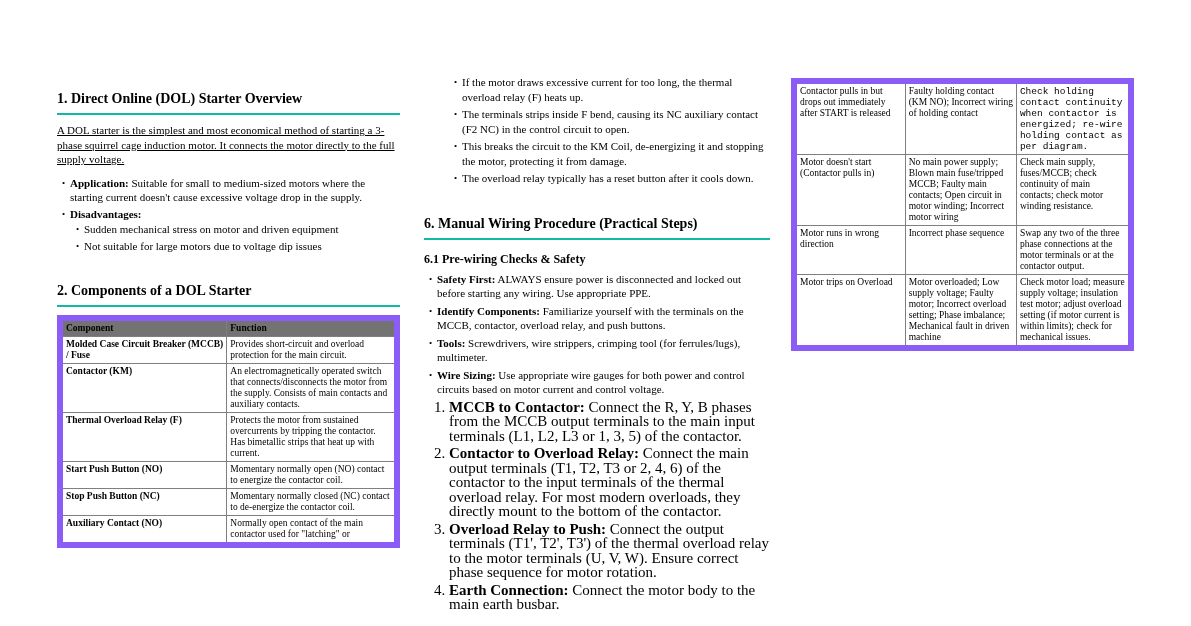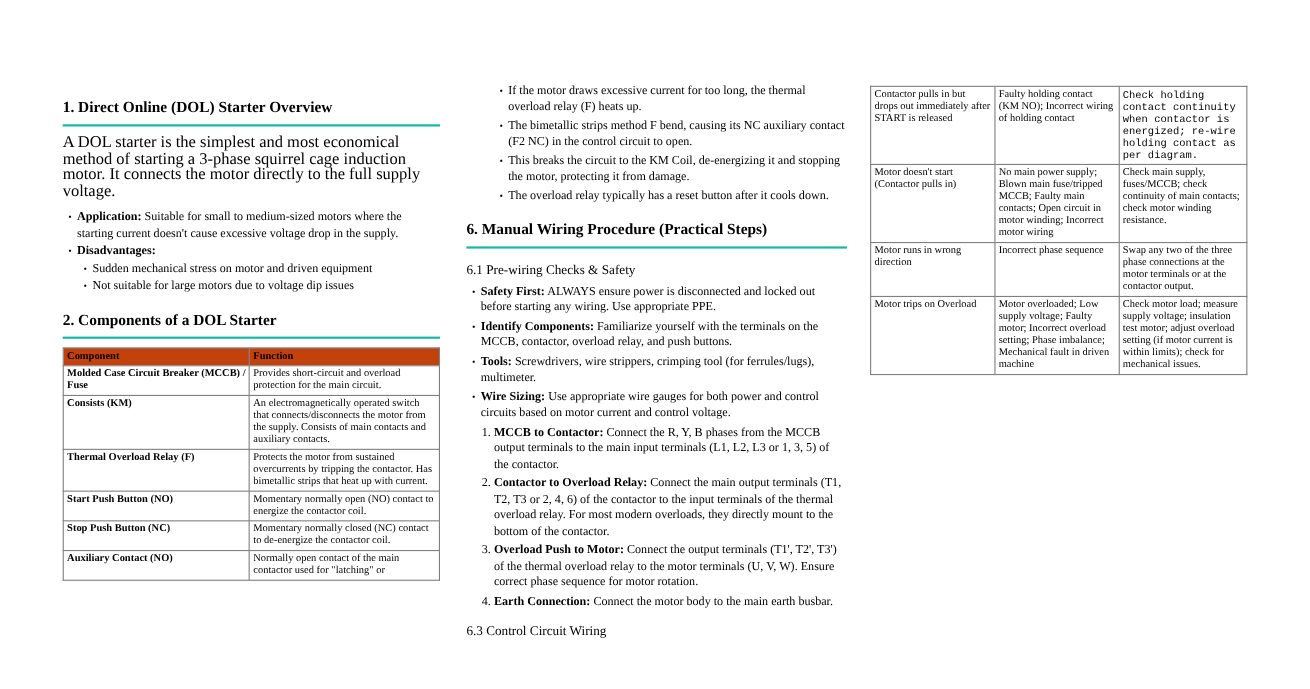--- a/index.html
+++ b/index.html
@@ -14,48 +14,48 @@
   .col{position:absolute;top:0;}
   .col-left{left:57px;top:91px;width:343px;}
   .col-mid{left:424px;top:75px;width:346px;}
   .col-right{left:791px;top:78px;width:343px;}
 
   h1.sec{
     font-size:14px;line-height:16px;font-weight:bold;
     margin:0 0 8px 0;padding-bottom:6px;
     border-bottom:2px solid #14b8a6;
   }
-  h1.sec.spaced{margin-top:16px;}
-  h2.sub{font-size:12px;line-height:14px;font-weight:normal;margin:12px 0 6px 0;}
-  p.body{font-size:15px;line-height:14.5px;margin:0 0 9px 0;}
+  h1.sec.spaced{margin-top:30px;}
+  h2.sub{font-size:12px;line-height:14px;font-weight:bold;margin:12px 0 6px 0;}
+  p.body{font-size:11px;line-height:14.5px;margin:0 0 9px 0;text-decoration:underline;}
 
   ul.blt{list-style:none;margin:0;padding:0 0 0 13px;font-size:11px;line-height:14.5px;font-family:Liberation Serif, serif;}
   ul.blt li{position:relative;margin:0 0 2px 0;}
   ul.blt li::before{content:"\2022";position:absolute;left:-8px;top:0;font-size:9px;}
   ul.blt ul{list-style:none;margin:1px 0 0 0;padding:0 0 0 14px;font-size:11px;line-height:14.5px;}
   ul.blt ul li::before{content:"\2022";position:absolute;left:-8px;top:0;font-size:9px;}
   ul.deep{padding-left:38px;}
   ul.blt.gap li{margin-bottom:3px;}
 
-  ol.steps{margin:2px 0 0 0;padding:0 0 0 25px;font-size:11px;line-height:14.5px;}
+  ol.steps{margin:2px 0 0 0;padding:0 0 0 25px;font-size:15px;line-height:14.5px;}
   ol.steps li{margin:0 0 3px 0;}
 
   table.doc{
     border-collapse:collapse;
     width:100%;
     font-size:9.5px;line-height:11px;
-    border:1px solid #8b5cf6;
+    border:6px solid #8b5cf6;
   }
   table.doc th, table.doc td{
     border:1px solid #7f7f7f;
     padding:2px 3px;
     vertical-align:top;
     text-align:left;
   }
-  table.doc th{background:#c2410c;font-weight:bold;}
+  table.doc th{background:#737373;font-weight:bold;}
   td.comp{font-weight:bold;}
   .tbl-wrap{margin-top:7px;}
   .c33{width:33%;} .c34{width:34%;font-family:Liberation Mono, monospace;} .c49{width:49.5%;}
 </style>
 </head>
 <body>
 
 <div class="page">
 
   <div class="col col-left">
@@ -79,21 +79,21 @@
             <th class="c49">Component</th>
             <th>Function</th>
           </tr>
         </thead>
         <tbody>
           <tr>
             <td class="comp">Molded Case Circuit Breaker (MCCB) / Fuse</td>
             <td>Provides short-circuit and overload protection for the main circuit.</td>
           </tr>
           <tr>
-            <td class="comp">Consists (KM)</td>
+            <td class="comp">Contactor (KM)</td>
             <td>An electromagnetically operated switch that connects/disconnects the motor from the supply. Consists of main contacts and auxiliary contacts.</td>
           </tr>
           <tr>
             <td class="comp">Thermal Overload Relay (F)</td>
             <td>Protects the motor from sustained overcurrents by tripping the contactor. Has bimetallic strips that heat up with current.</td>
           </tr>
           <tr>
             <td class="comp">Start Push Button (NO)</td>
             <td>Momentary normally open (NO) contact to energize the contactor coil.</td>
           </tr>
@@ -106,39 +106,39 @@
             <td>Normally open contact of the main contactor used for "latching" or</td>
           </tr>
         </tbody>
       </table>
     </div>
   </div>
 
   <div class="col col-mid">
     <ul class="blt deep gap">
       <li>If the motor draws excessive current for too long, the thermal overload relay (F) heats up.</li>
-      <li>The bimetallic strips method F bend, causing its NC auxiliary contact (F2 NC) in the control circuit to open.</li>
+      <li>The terminals strips inside F bend, causing its NC auxiliary contact (F2 NC) in the control circuit to open.</li>
       <li>This breaks the circuit to the KM Coil, de-energizing it and stopping the motor, protecting it from damage.</li>
       <li>The overload relay typically has a reset button after it cools down.</li>
     </ul>
 
     <h1 class="sec spaced">6. Manual Wiring Procedure (Practical Steps)</h1>
 
     <h2 class="sub">6.1 Pre-wiring Checks &amp; Safety</h2>
     <ul class="blt gap">
       <li><b>Safety First:</b> <span>ALWAYS ensure power is disconnected and locked out before starting any wiring. Use appropriate PPE.</span></li>
       <li><b>Identify Components:</b> <span>Familiarize yourself with the terminals on the MCCB, contactor, overload relay, and push buttons.</span></li>
       <li><b>Tools:</b> <span>Screwdrivers, wire strippers, crimping tool (for ferrules/lugs), multimeter.</span></li>
       <li><b>Wire Sizing:</b> <span>Use appropriate wire gauges for both power and control circuits based on motor current and control voltage.</span></li>
     </ul>
 
     <ol class="steps">
       <li><b>MCCB to Contactor:</b> <span>Connect the R, Y, B phases from the MCCB output terminals to the main input terminals (L1, L2, L3 or 1, 3, 5) of the contactor.</span></li>
       <li><b>Contactor to Overload Relay:</b> <span>Connect the main output terminals (T1, T2, T3 or 2, 4, 6) of the contactor to the input terminals of the thermal overload relay. For most modern overloads, they directly mount to the bottom of the contactor.</span></li>
-      <li><b>Overload Push to Motor:</b> <span>Connect the output terminals (T1', T2', T3') of the thermal overload relay to the motor terminals (U, V, W). Ensure correct phase sequence for motor rotation.</span></li>
+      <li><b>Overload Relay to Push:</b> <span>Connect the output terminals (T1', T2', T3') of the thermal overload relay to the motor terminals (U, V, W). Ensure correct phase sequence for motor rotation.</span></li>
       <li><b>Earth Connection:</b> <span>Connect the motor body to the main earth busbar.</span></li>
     </ol>
 
     <h2 class="sub">6.3 Control Circuit Wiring</h2>
   </div>
 
   <div class="col col-right">
     <table class="doc">
       <tbody>
         <tr>

